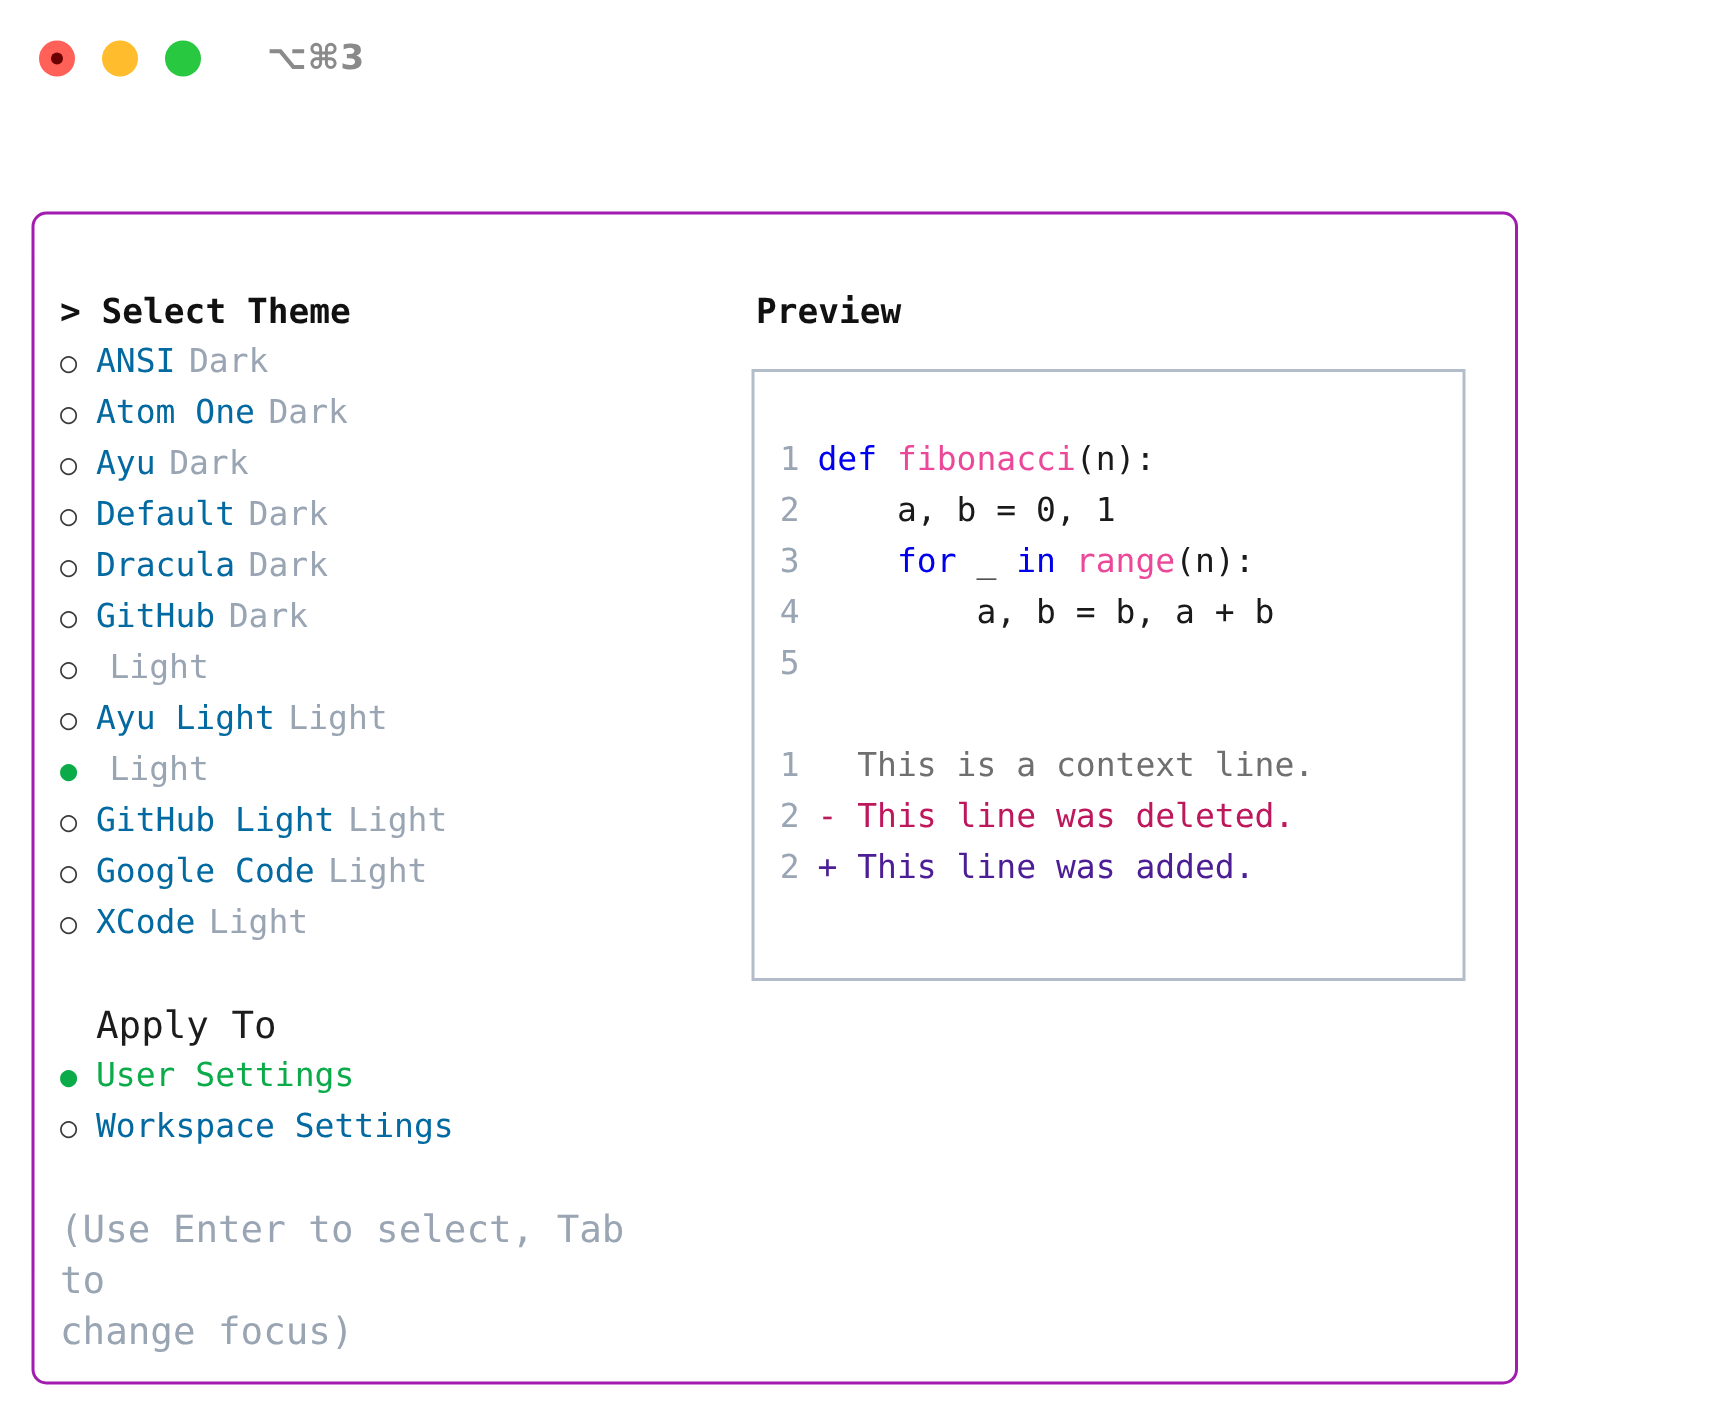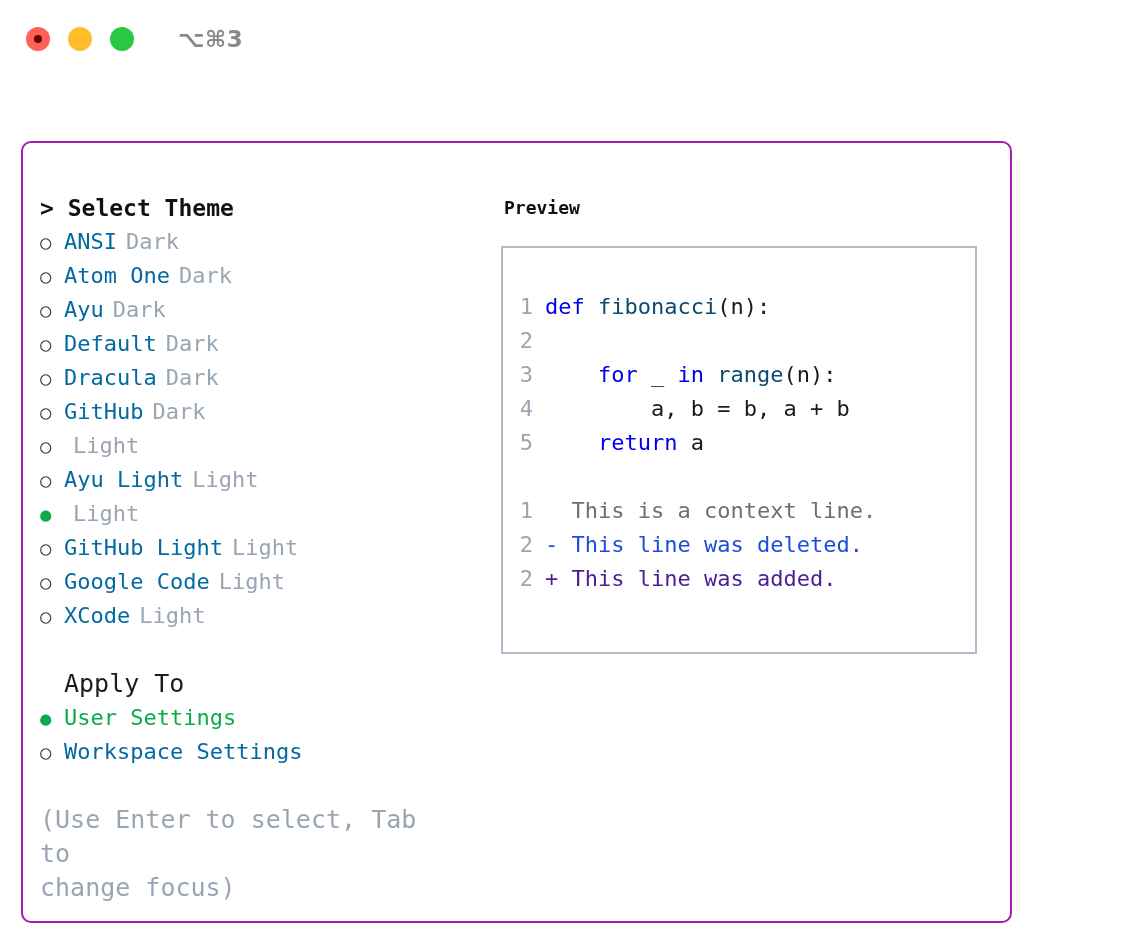--- a/index.html
+++ b/index.html
@@ -151,21 +151,21 @@
   }
 
   
   #right-col {
     flex: 1;
     padding: 48px 0 0 0;
     box-sizing: border-box;
   }
 
   #preview-title {
-    font-size: 18px;
+    font-size: 23px;
     font-weight: bold;
     color: #111111;
     line-height: 34px;
     margin-left: 3px;
   }
 
   #preview-box {
     margin-top: 21px;
     width: 476px;
     height: 408px;
@@ -187,27 +187,27 @@
     flex: 0 0 42px;
     text-align: right;
     color: #9aa5b4;
     padding-right: 12px;
     box-sizing: border-box;
   }
 
   .code-text { color: #1a1a1a; }
 
   .tok-kw   { color: #0000ee; }
-  .tok-fn   { color: #0c4a6e; }
+  .tok-fn   { color: #ec4899; }
   .tok-plain{ color: #1a1a1a; }
 
   .gap-line { height: 34px; }
 
   .diff-ctx { color: #6f6f6f; }
-  .diff-del { color: #1d4ed8; }
+  .diff-del { color: #be185d; }
   .diff-add { color: #4c1d95; }
 </style>
 </head>
 <body>
 
 <div id="screen">
 
   <div id="titlebar">
     <div class="traffic-lights">
       <div class="light light-close">
@@ -253,24 +253,24 @@
         <div id="hint">(Use Enter to select, Tab to
 change focus)</div>
       </div>
 
       <div id="right-col">
         <div id="preview-title">Preview</div>
 
         <div id="preview-box">
           <div id="code-block">
               <div class="code-line"><span class="lineno">1</span><span class="code-text"><span class="tok-kw">def</span><span class="tok-plain"> </span><span class="tok-fn">fibonacci</span><span class="tok-plain">(n):</span></span></div>
-              <div class="code-line"><span class="lineno">2</span></div>
+              <div class="code-line"><span class="lineno">2</span><span class="code-text"><span class="tok-plain">    a, b = 0, 1</span></span></div>
               <div class="code-line"><span class="lineno">3</span><span class="code-text"><span class="tok-plain">    </span><span class="tok-kw">for</span><span class="tok-plain"> _ </span><span class="tok-kw">in</span><span class="tok-plain"> </span><span class="tok-fn">range</span><span class="tok-plain">(n):</span></span></div>
               <div class="code-line"><span class="lineno">4</span><span class="code-text"><span class="tok-plain">        a, b = b, a + b</span></span></div>
-              <div class="code-line"><span class="lineno">5</span><span class="code-text"><span class="tok-plain">    </span><span class="tok-kw">return</span><span class="tok-plain"> a</span></span></div>
+              <div class="code-line"><span class="lineno">5</span></div>
             </div>
           <div class="gap-line"></div>
           <div id="diff-block">
               <div class="code-line"><span class="lineno">1</span><span class="diff-ctx">  This is a context line.</span></div>
               <div class="code-line"><span class="lineno">2</span><span class="diff-del">- This line was deleted.</span></div>
               <div class="code-line"><span class="lineno">2</span><span class="diff-add">+ This line was added.</span></div>
             </div>
         </div>
       </div>
 

